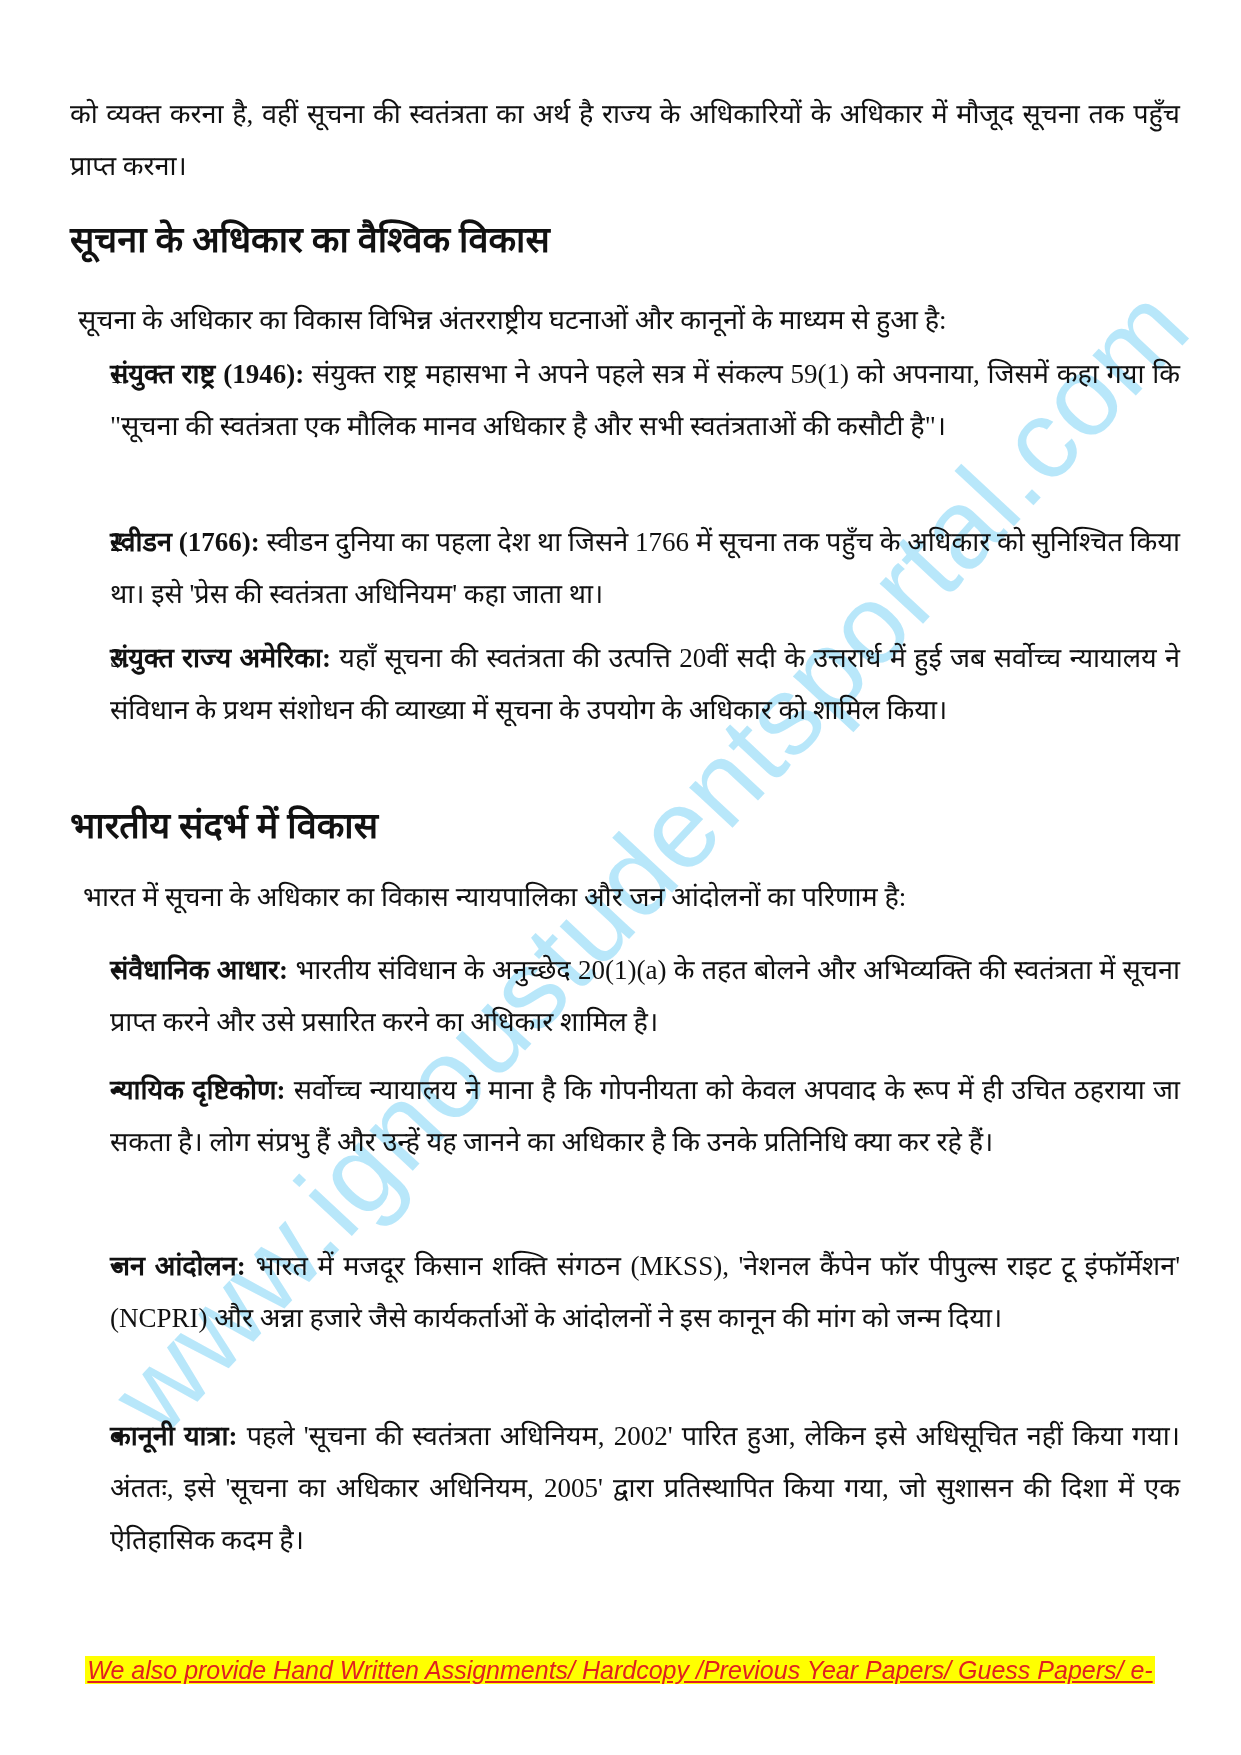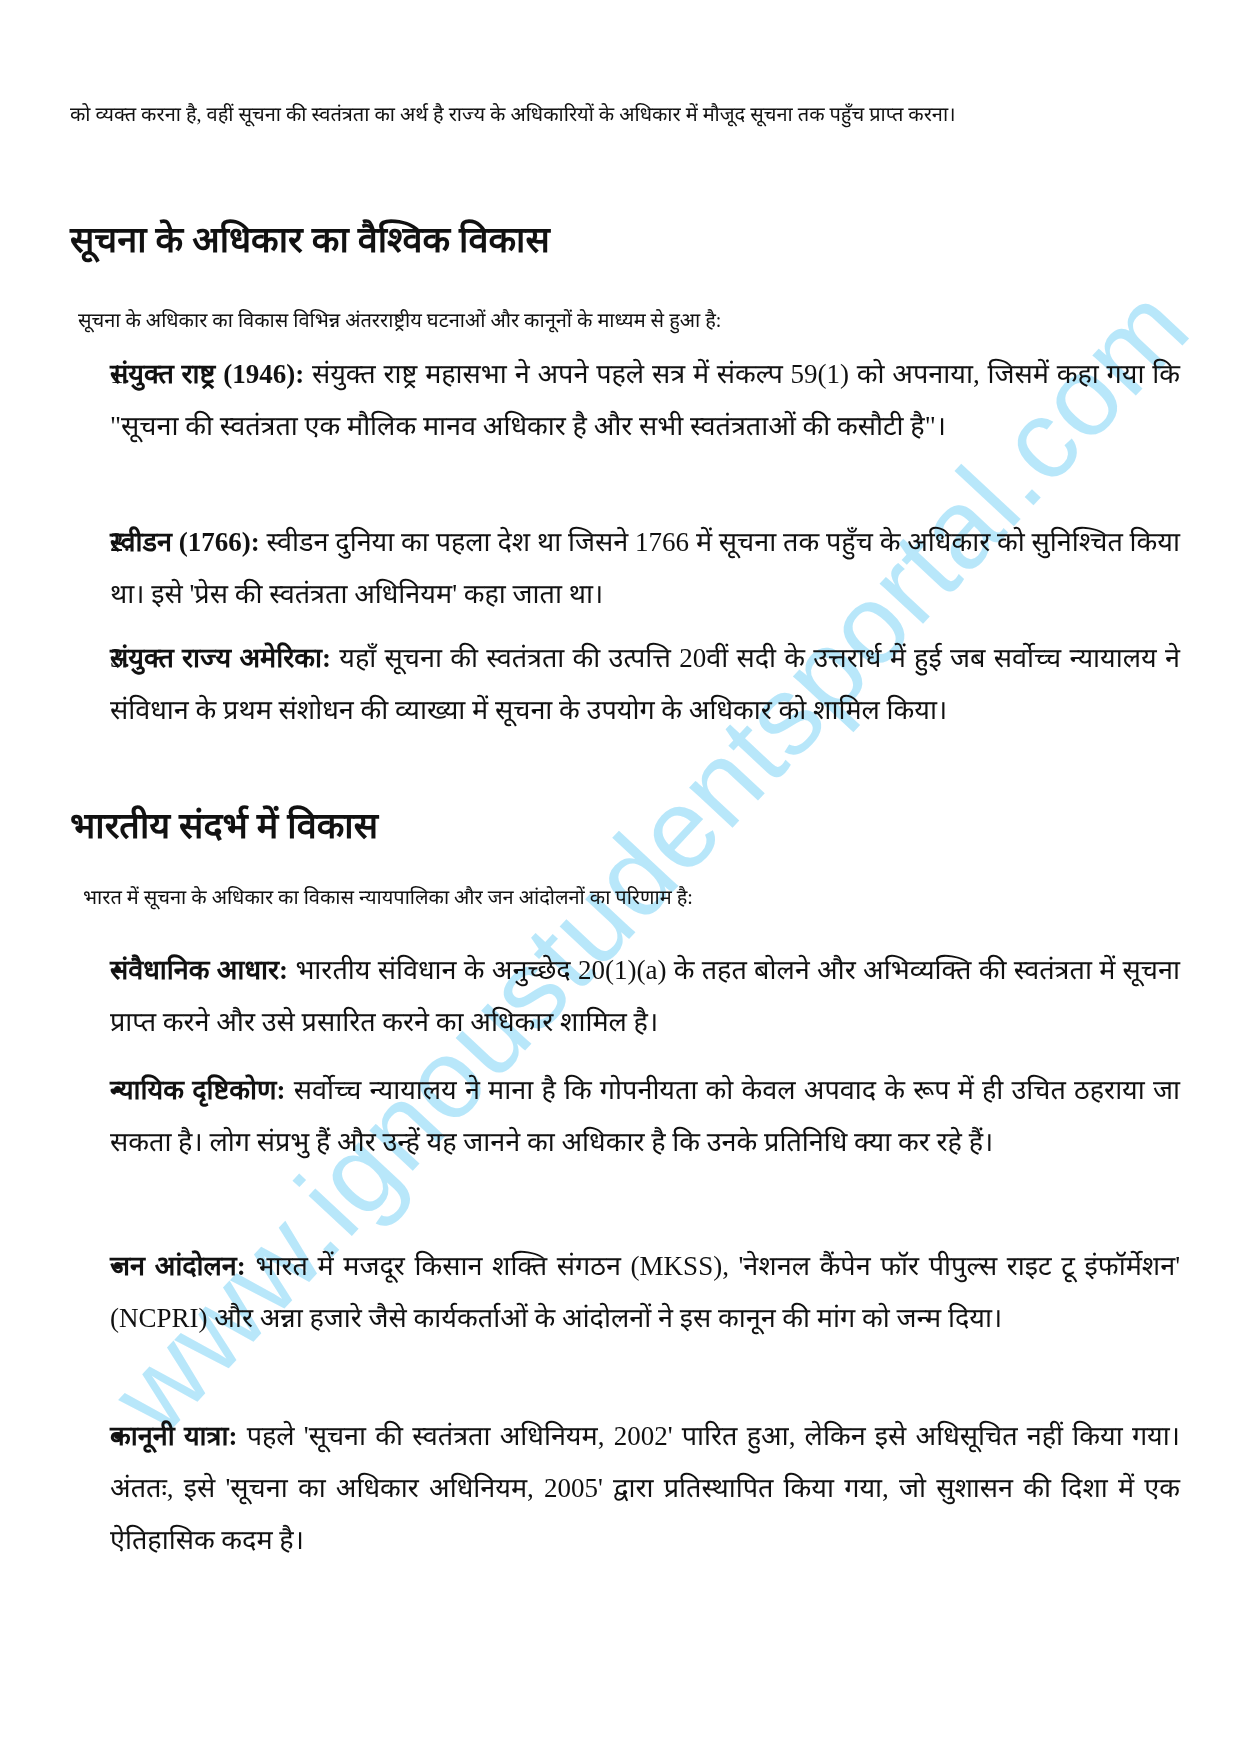--- a/index.html
+++ b/index.html
@@ -1,19 +1,19 @@
 <!DOCTYPE html>
 <html><head>
 <meta charset="utf-8">
 <style>
   html, body { margin:0; padding:0; background:#ffffff; }
   body { width:1241px; height:1755px; position:relative; overflow:hidden;
          font-family:"Liberation Serif","DejaVu Serif",serif; color:#111; }
   .page { position:absolute; left:0; top:0; width:1241px; height:1755px; }
-  .para { position:absolute; left:70px; width:1110px; font-size:20px; line-height:52px; }
+  .para { position:absolute; left:70px; width:1110px; font-size:27px; line-height:52px; }
   .heading { position:absolute; left:70px; font-size:36px; font-weight:bold; line-height:52px; }
   .list-item { position:absolute; left:110px; width:1070px; font-size:27px; line-height:52px; }
   .list-item .marker { position:absolute; left:0; top:0; width:40px; }
   .list-item .body { text-align:justify; }
   .list-item .term { font-weight:bold; }
   .bullet-dot { position:absolute; left:4px; top:22px; width:7px; height:7px; border-radius:50%; background:#111; }
   .watermark { position:absolute; left:650px; top:860px; transform:translate(-50%,-50%) rotate(-47deg);
                font-family:"Liberation Sans","DejaVu Sans",sans-serif; font-size:112px;
                color:#7fd4f7; opacity:0.55; white-space:nowrap; letter-spacing:1px; pointer-events:none; z-index:0; }
   .content { position:relative; z-index:1; }
@@ -70,16 +70,17 @@
       <span class="bullet-dot"></span>
       <div class="body"><span class="term">जन आंदोलन:</span><span> भारत में मजदूर किसान शक्ति संगठन (MKSS), 'नेशनल कैंपेन फॉर पीपुल्स राइट टू इंफॉर्मेशन' (NCPRI) और अन्ना हजारे जैसे कार्यकर्ताओं के आंदोलनों ने इस कानून की मांग को जन्म दिया।</span></div>
     </div>
 
     <div class="list-item" style="top:1410px;">
       <span class="bullet-dot"></span>
       <div class="body"><span class="term">कानूनी यात्रा:</span><span> पहले 'सूचना की स्वतंत्रता अधिनियम, 2002' पारित हुआ, लेकिन इसे अधिसूचित नहीं किया गया। अंततः, इसे 'सूचना का अधिकार अधिनियम, 2005' द्वारा प्रतिस्थापित किया गया, जो सुशासन की दिशा में एक ऐतिहासिक कदम है।</span></div>
     </div>
 
     <div class="footer">
+      <div><span class="hl">We also provide Hand Written Assignments/ Hardcopy /Previous Year Papers/ Guess Papers/ e-</span></div>
     </div>
 
   </div>
 </div>
 
 </body></html>

